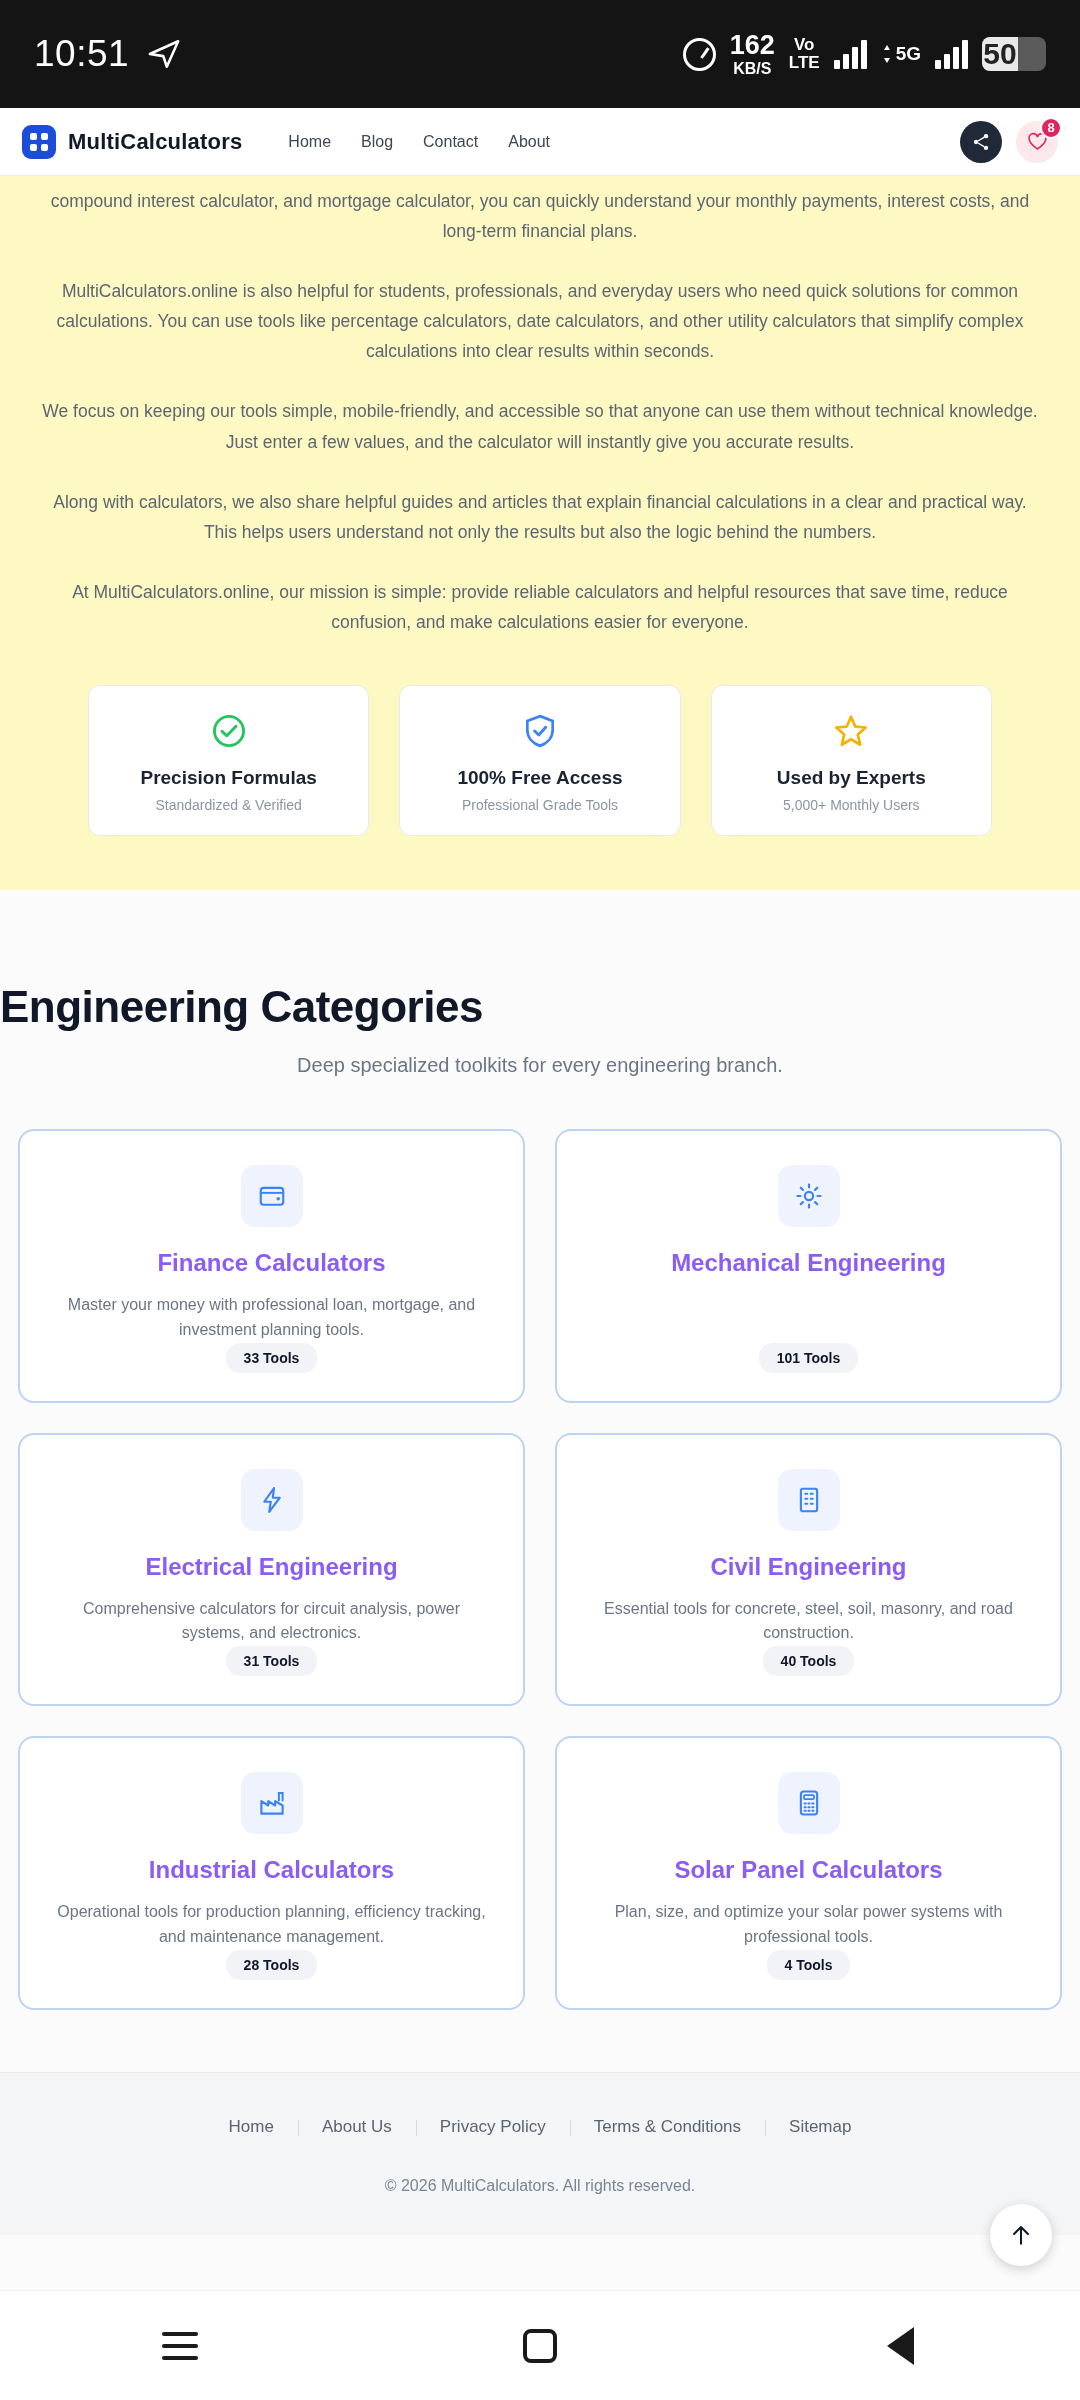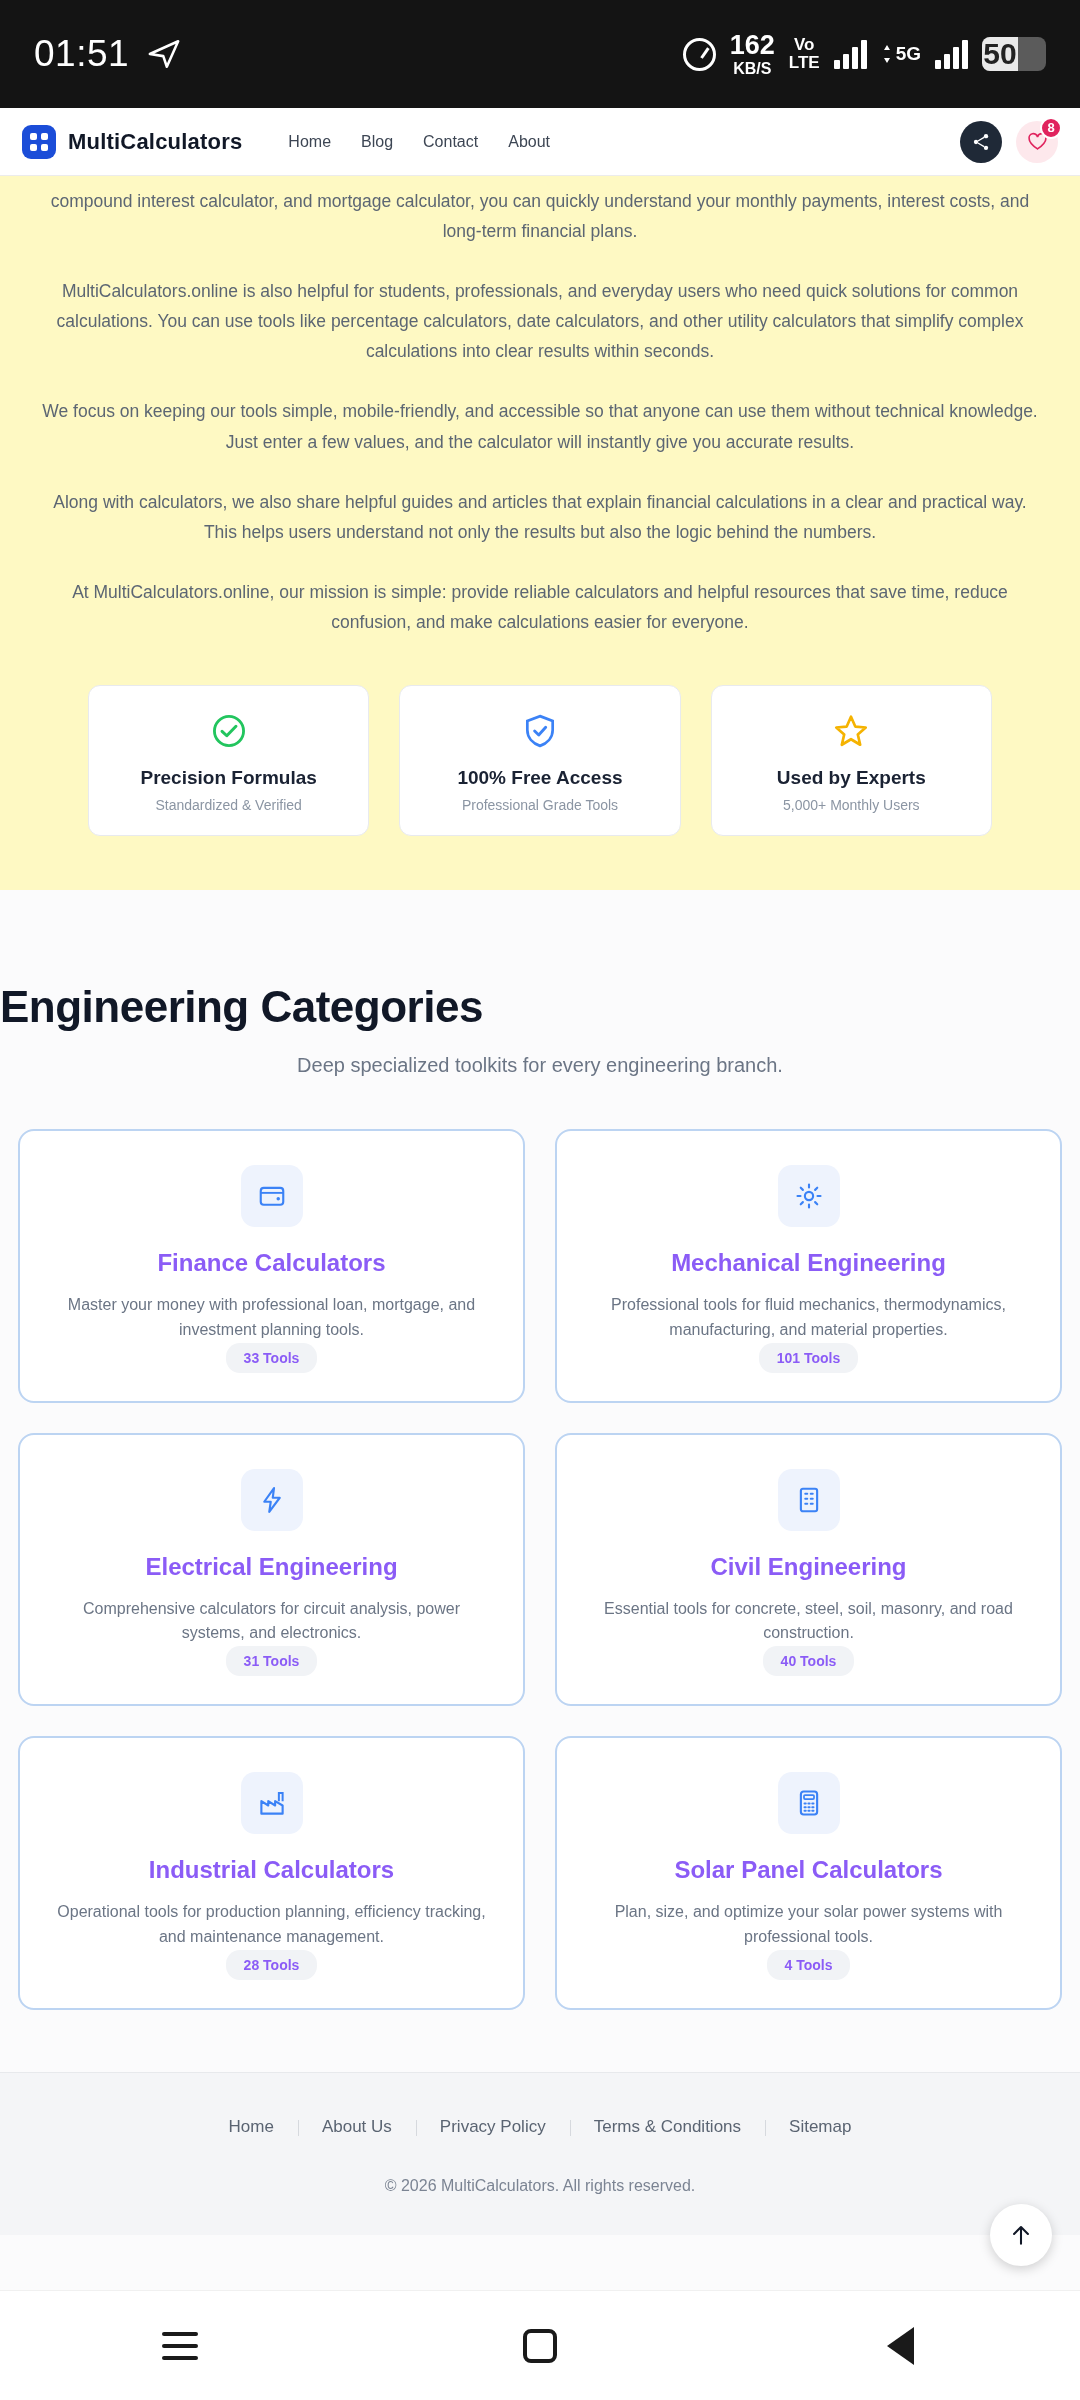--- a/index.html
+++ b/index.html
@@ -99,21 +99,21 @@
     display: flex; flex-direction: column; align-items: center;
   }
   .cat-icon {
     width: 62px; height: 62px; border-radius: 14px; background: #eef3fd;
     display: flex; align-items: center; justify-content: center; margin-bottom: 22px;
   }
   .cat-icon svg { width: 30px; height: 30px; }
   .cat-name { font-size: 24px; font-weight: 700; color: #8b5cf6; margin-bottom: 16px; }
   .cat-desc { font-size: 16px; line-height: 1.55; color: #6b7585; max-width: 430px; }
   .cat-count {
-    margin-top: auto; background: #f1f3f6; color: #8b5cf6; font-size: 14px; font-weight: 600;
+    margin-top: auto; background: #f1f3f6; color: #0f172a; font-size: 14px; font-weight: 600;
     border-radius: 14px; padding: 7px 18px;
   }
 
   
   .footer { background: #f4f5f7; border-top: 1px solid #e7e9ec; margin-top: 62px; padding: 44px 0 40px; }
   .footer-links { display: flex; align-items: center; justify-content: center; gap: 0; flex-wrap: wrap; }
   .footer-links a { font-size: 17px; color: #5a6472; text-decoration: none; padding: 0 24px; position: relative; }
   .footer-links a + a::before {
     content: ""; position: absolute; left: 0; top: 3px; height: 16px; width: 1px; background: #d6d9de;
   }
@@ -137,21 +137,21 @@
   .nb-square { width: 34px; height: 34px; border: 4px solid #1a1a1a; border-radius: 8px; }
   .nb-tri { width: 0; height: 0; border-top: 19px solid transparent; border-bottom: 19px solid transparent; border-right: 27px solid #1a1a1a; }
 </style>
 </head>
 <body>
 
 <div class="screen">
 
   <div class="statusbar">
     <div class="sb-left">
-      <span class="sb-time">01:51</span>
+      <span class="sb-time">10:51</span>
       <svg class="send-icon" viewBox="0 0 24 24">
         <path d="M2 12 L22 3 L14 21 L11.5 13.5 Z" fill="none" stroke="#ffffff" stroke-width="1.8" stroke-linejoin="round"></path>
       </svg>
     </div>
     <div class="sb-right">
       <span class="gauge"></span>
       <span class="sb-speed">
         <span class="num">162</span>
         <span class="unit">KB/S</span>
       </span>
@@ -283,21 +283,20 @@
         </div>
 
         <div class="cat-card">
           <span class="cat-icon">
             <svg viewBox="0 0 24 24">
               <circle cx="12" cy="12" r="3.3" fill="none" stroke="#3b82f6" stroke-width="1.7"></circle>
               <path d="M12 2.8 V5.2 M12 18.8 V21.2 M2.8 12 H5.2 M18.8 12 H21.2 M5.4 5.4 L7.1 7.1 M16.9 16.9 L18.6 18.6 M18.6 5.4 L16.9 7.1 M7.1 16.9 L5.4 18.6" stroke="#3b82f6" stroke-width="1.7" stroke-linecap="round"></path>
             </svg>
           </span>
           <div class="cat-name">Mechanical Engineering</div>
-          <div class="cat-desc">Professional tools for fluid mechanics, thermodynamics, manufacturing, and material properties.</div>
           <div class="cat-count">101 Tools</div>
         </div>
 
         <div class="cat-card">
           <span class="cat-icon">
             <svg viewBox="0 0 24 24">
               <path d="M13.6 2.5 L5.8 13.4 H11 L9.8 21.5 L18.2 10.2 H12.6 Z" fill="none" stroke="#3b82f6" stroke-width="1.7" stroke-linejoin="round"></path>
             </svg>
           </span>
           <div class="cat-name">Electrical Engineering</div>

